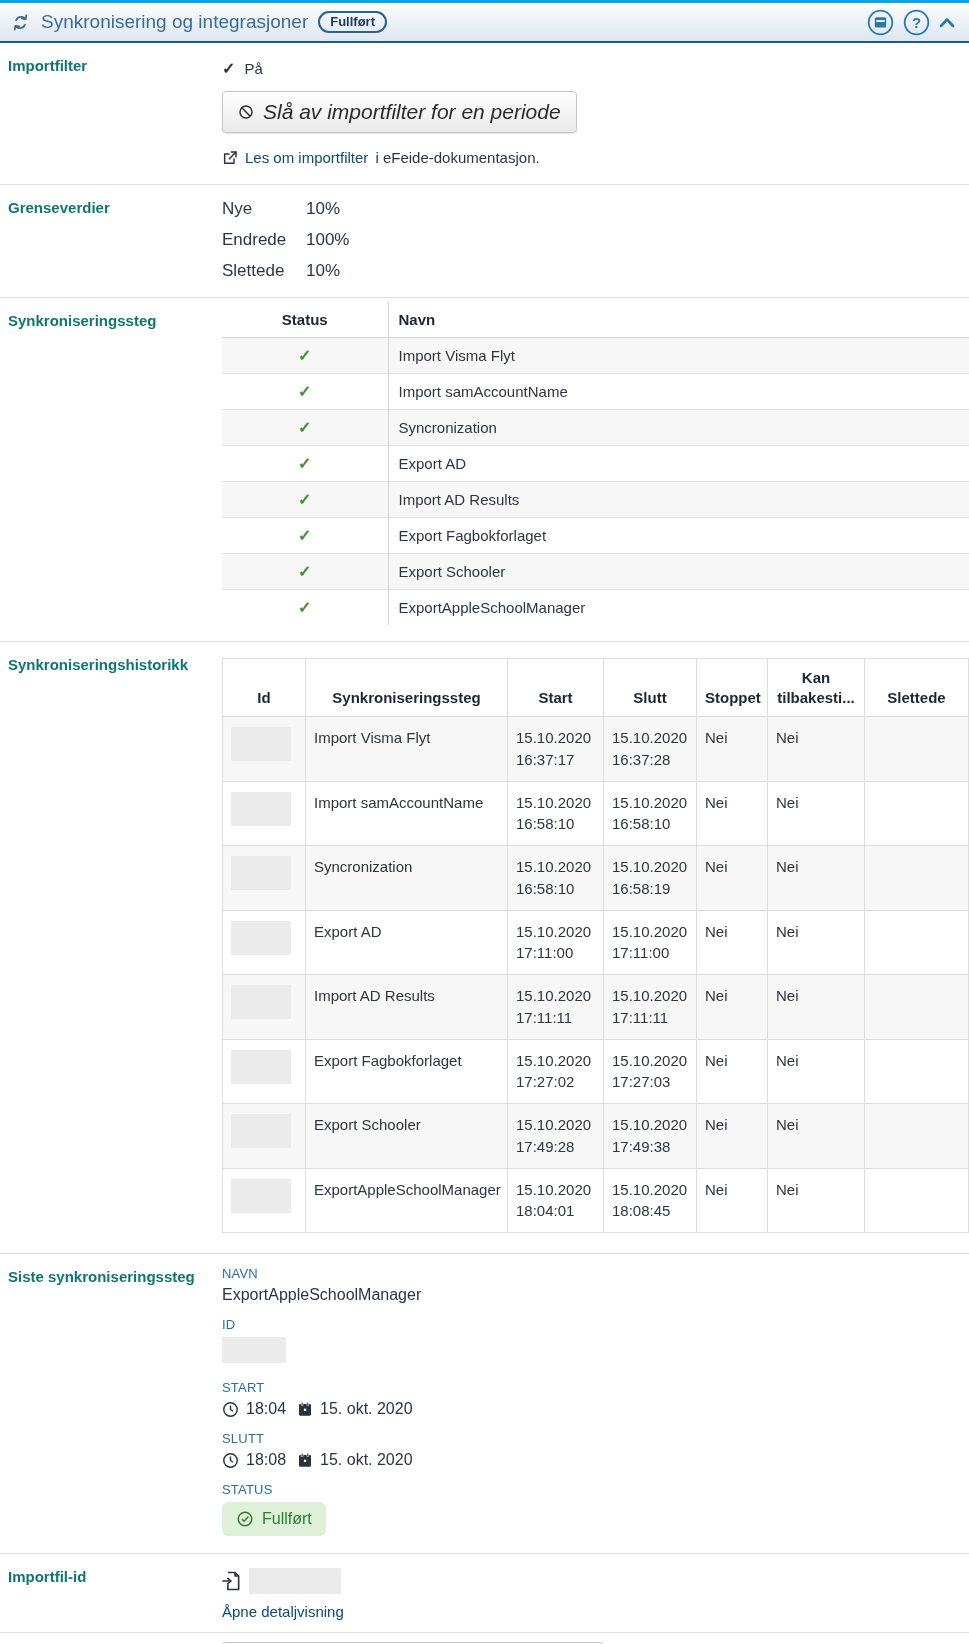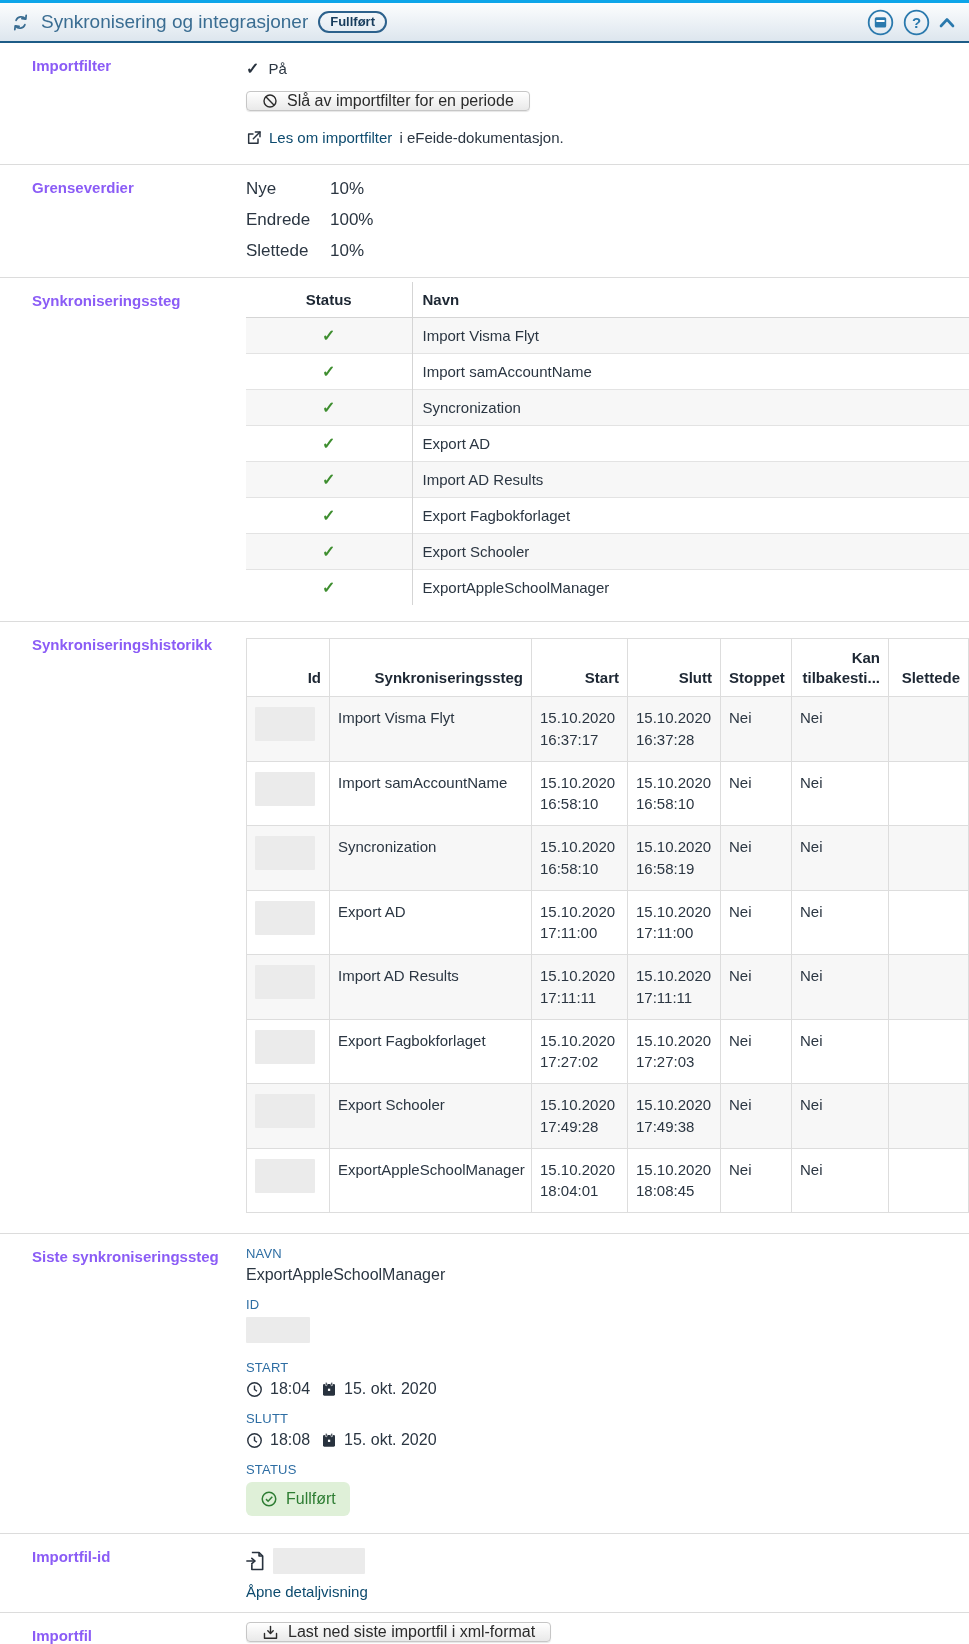--- a/index.html
+++ b/index.html
@@ -14,30 +14,30 @@
   .title { font-size:19px; font-weight:400; color:#3a6d92; margin:0; white-space:nowrap; }
   .pill { border:2px solid #2c618c; border-radius:14px; padding:1px 10px 2px; font-size:13px;
     font-weight:700; color:#173c5c; background:transparent; }
   .header-right { display:flex; align-items:center; gap:9px; }
   .hicon { display:inline-flex; align-items:center; cursor:pointer; }
 
   
   .section { display:flex; border-top:1px solid #dcdcdc; }
   .section.no-top { border-top:none; }
   .sec-label { flex:0 0 210px; width:210px; padding:14px 6px 0 8px; font-weight:700;
-    font-size:15px; color:#8b5cf6; line-height:1.25;margin-left:24px; }
+    font-size:15px; color:#0f766e; line-height:1.25; }
   .sec-content { flex:1 1 auto; min-width:0; }
 
   
   .if-state { display:flex; align-items:center; gap:9px; margin:16px 0 0 12px; font-size:15px; }
   .dark-check { color:#28323e; font-size:16px; font-weight:700; }
-  .btn { display:inline-flex; align-items:center; gap:9px; margin:13px 0 0 12px; padding:0 15px;
+  .btn { display:inline-flex; align-items:center; gap:9px; margin:13px 0 0 12px; padding:8px 15px;
     border:1px solid #c6c6c6; border-radius:4px; background:linear-gradient(#ffffff,#e9e9e9);
-    font-family:"Liberation Sans",sans-serif; font-size:16px; color:#2b2b2b;
-    box-shadow:0 1px 1px rgba(0,0,0,.10); cursor:pointer; }
+    font-family:"Liberation Sans",sans-serif; font-size:21px; color:#2b2b2b;
+    box-shadow:0 1px 1px rgba(0,0,0,.10); cursor:pointer;font-style:italic; }
   .doc-line { display:flex; align-items:center; gap:7px; margin:16px 0 18px 12px; font-size:15px; }
   a.link { color:#0c4a6e; text-decoration:none; cursor:pointer; }
 
   
   .gv-list { margin:14px 0 16px 12px; }
   .gv-row { display:flex; margin-bottom:11px; font-size:17px; }
   .gv-name { width:84px; }
 
   
   .steps-table { border-collapse:collapse; width:calc(100% - 12px); margin:4px 0 16px 12px; }
@@ -47,21 +47,21 @@
   .steps-table th.c-name { text-align:left; border-left:1px solid #d5d5d5; }
   .steps-table td { padding:8px 10px; font-size:15px; border-top:1px solid #e3e3e3; }
   .steps-table td.c-status { text-align:center; }
   .steps-table td.c-name { border-left:1px solid #d5d5d5; }
   .steps-table tbody tr:nth-child(odd) { background:#f7f7f7; }
   .green-check { color:#3e8e2f; font-size:16px; font-weight:700; }
 
   
   .hist-table { border-collapse:collapse; table-layout:fixed; width:calc(100% - 12px);
     margin:16px 0 20px 12px; }
-  .hist-table th { border:1px solid #dddddd; vertical-align:bottom; text-align:right;
+  .hist-table th { border:1px solid #dddddd; vertical-align:bottom; text-align:center;
     padding:9px 8px; font-size:15px; font-weight:700; color:#1d2733; line-height:1.3; }
   .hist-table td { border:1px solid #dddddd; vertical-align:top; padding:10px 8px;
     font-size:15px; line-height:1.45; }
   .hist-table tbody tr:nth-child(odd) td { background:#f7f7f7; }
 
   .redacted { display:inline-block; background:#ebebeb; border-radius:1px; }
   .redacted-cell { width:60px; height:34px; }
   .redacted-small { width:64px; height:26px; }
   .redacted-file { width:92px; height:26px; }
 

